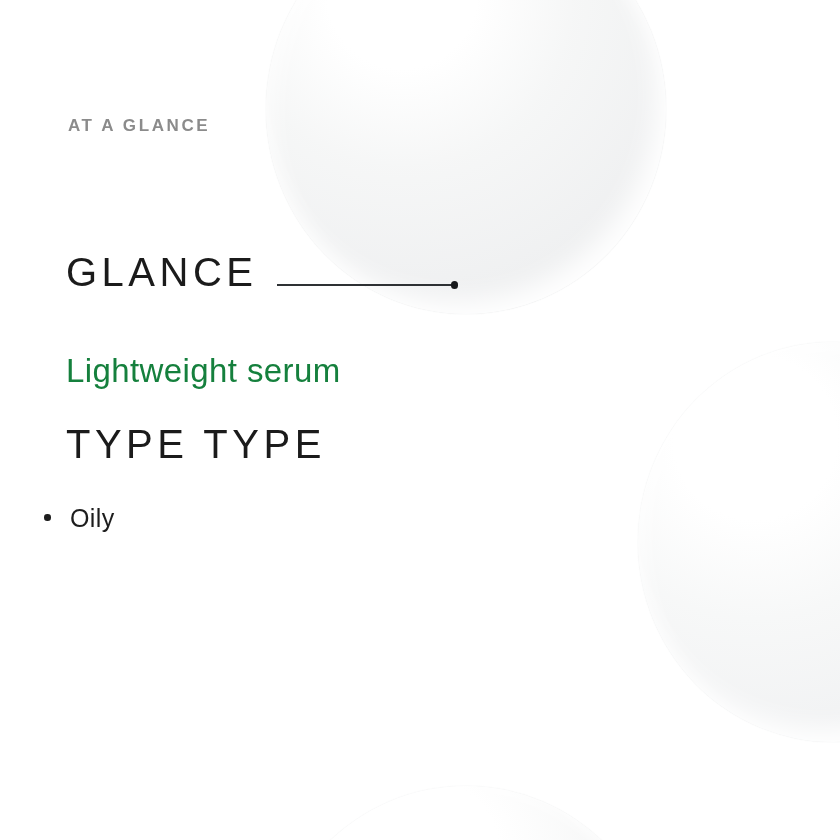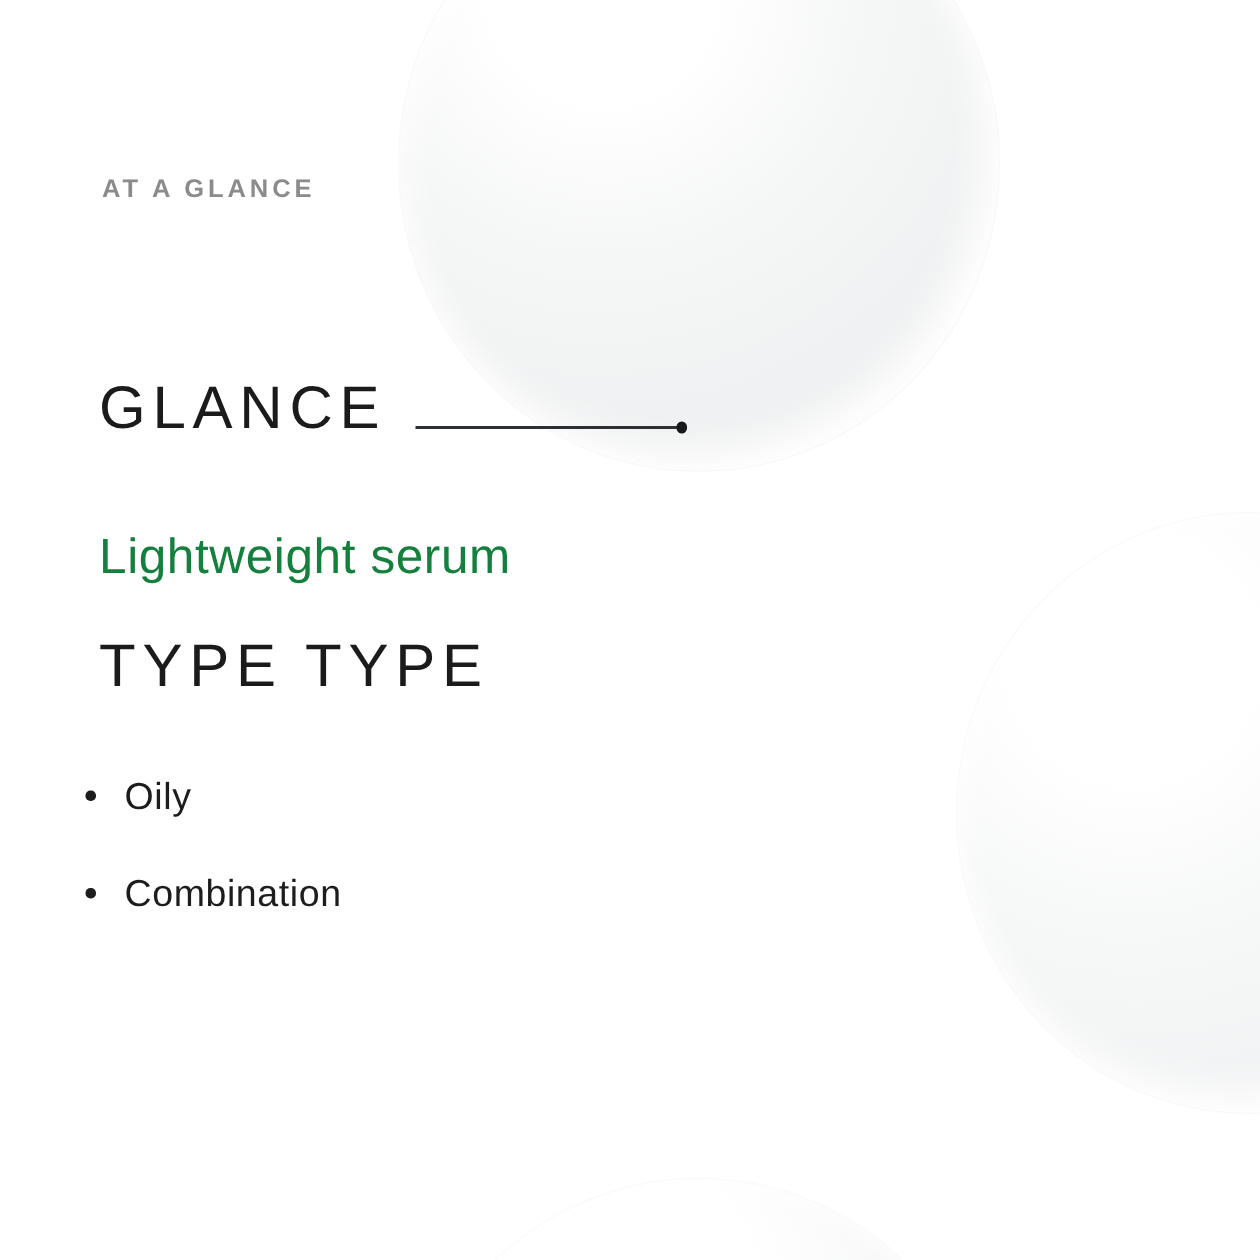--- a/index.html
+++ b/index.html
@@ -191,21 +191,21 @@
     letter-spacing: 0.4px;
     color: #15803d;
     white-space: nowrap;
     margin-top: 22px;
   }
 
   .bullet-list {
     position: absolute;
     left: 0;
     top: 78px;
-    margin: 17px;
+    margin: 4px;
     padding: 0;
     list-style: none;
   }
   .bullet-item {
     position: relative;
     padding-left: 66px;
     font-size: 25px;
     font-weight: 300;
     letter-spacing: 0.4px;
     color: #1d1d1d;
@@ -248,21 +248,17 @@
       <div class="connector-dot"></div>
     </div>
 
     <div class="section section-skintype">
       <div class="heading">TYPE TYPE</div>
       <ul class="bullet-list">
         <li class="bullet-item">
           <span class="bullet-marker"></span>
           <span>Oily</span>
         </li>
-        <li class="bullet-item">
-          <span class="bullet-marker"></span>
-          <span>Combination</span>
-        </li>
       </ul>
     </div>
 
   </div>
 </div>
 
 </body></html>

